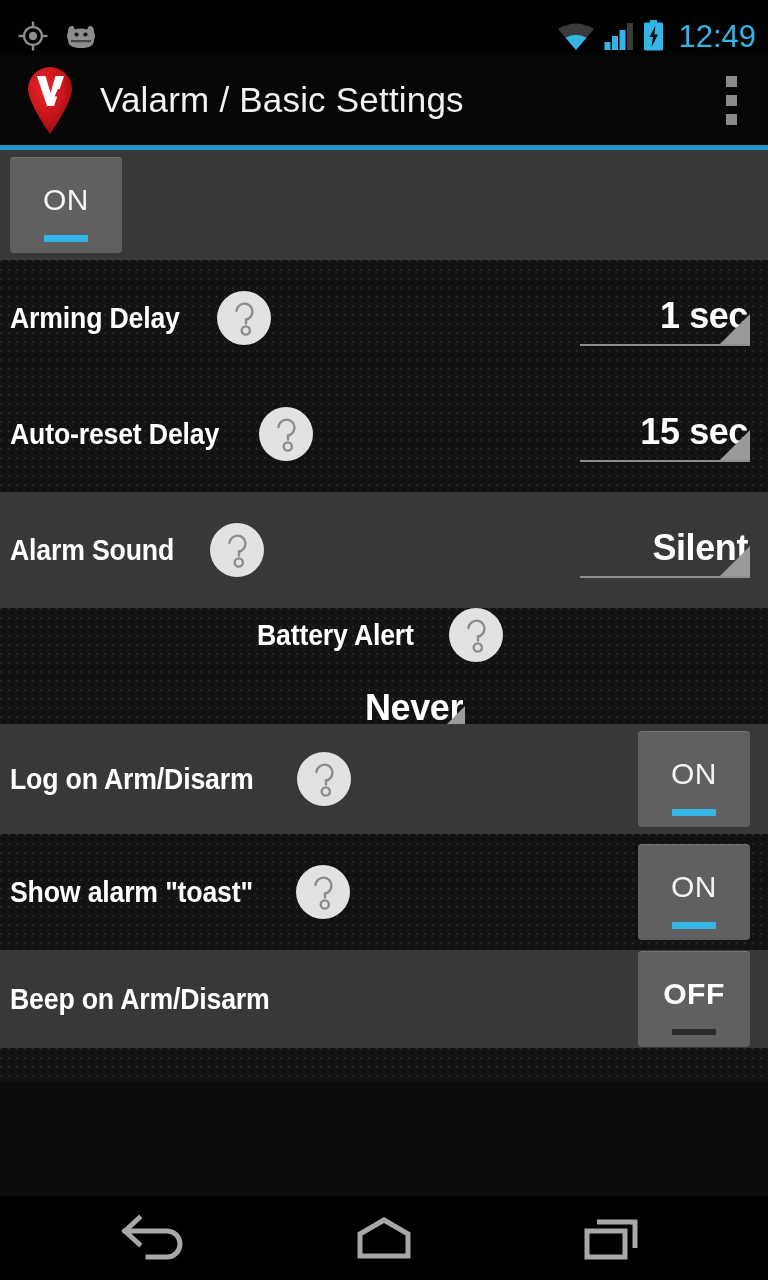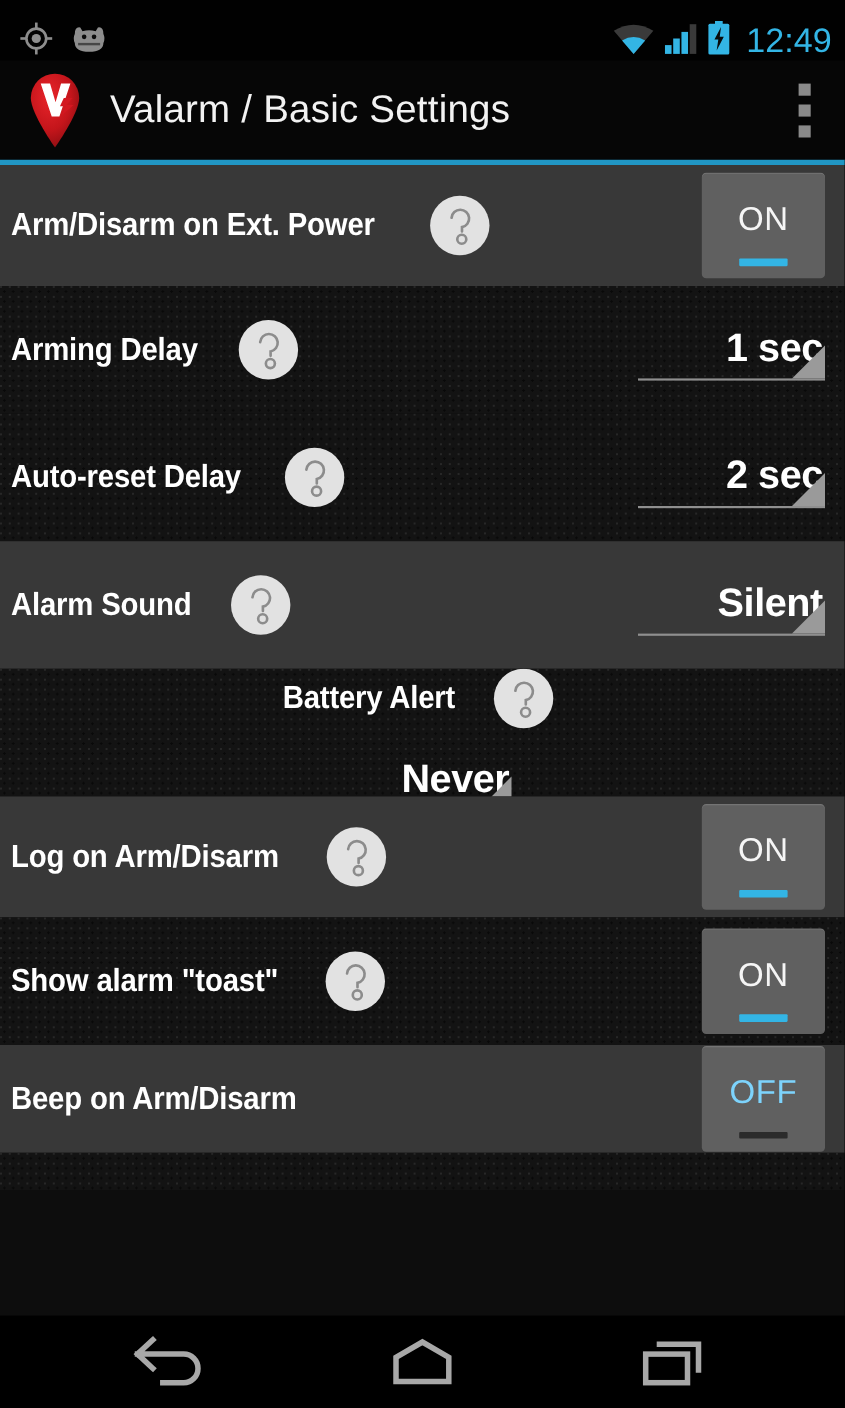--- a/index.html
+++ b/index.html
@@ -144,21 +144,21 @@
   }
   .toggle .tog-bar {
     position:absolute;
     left:50%; transform:translateX(-50%);
     bottom:11px;
     width:44px; height:7px;
     border-radius:1px;
     background:#33b5e5;
   }
   .toggle.off .tog-bar { background:#2b2b2b; height:6px; bottom:12px; }
-  .toggle.off .tog-label { color:#7dd3fc; }
+  .toggle.off .tog-label { color:#ffffff;font-weight:bold; }
 
   
   .spinner {
     position:relative;
     width:170px;
     height:96px;
     display:flex;
     flex-direction:column;
     justify-content:center;
     cursor:pointer;
@@ -274,29 +274,20 @@
   <div id="overflow-menu">
     <i></i>
     <i></i>
     <i></i>
   </div>
 </div>
 <div id="accent-divider"></div>
 
 <div id="settings-list">
     <div class="row light" style="height: 110px;">
-      <div class="row-left">
-        <span class="row-label">Arm/Disarm on Ext. Power</span>
-        <span class="help-icon">
-          <svg width="34" height="40" viewBox="0 0 34 40">
-            <path d="M9.5 13 A8 8 0 1 1 19 21.5 L19 25.5" fill="none" stroke="#8c8c8c" stroke-width="2.4" stroke-linecap="round"></path>
-            <circle cx="18.8" cy="32.5" r="4.1" fill="none" stroke="#8c8c8c" stroke-width="2.4"></circle>
-          </svg>
-        </span>
-      </div>
       <div class="row-right">
         <div class="toggle">
           <span class="tog-label">ON</span>
           <span class="tog-bar"></span>
         </div>
       </div>
     </div>
     <div class="row dark" style="height: 116px;">
       <div class="row-left">
         <span class="row-label">Arming Delay</span>
@@ -320,21 +311,21 @@
         <span class="row-label">Auto-reset Delay</span>
         <span class="help-icon">
           <svg width="34" height="40" viewBox="0 0 34 40">
             <path d="M9.5 13 A8 8 0 1 1 19 21.5 L19 25.5" fill="none" stroke="#8c8c8c" stroke-width="2.4" stroke-linecap="round"></path>
             <circle cx="18.8" cy="32.5" r="4.1" fill="none" stroke="#8c8c8c" stroke-width="2.4"></circle>
           </svg>
         </span>
       </div>
       <div class="row-right">
         <div class="spinner">
-          <div class="spin-value">2 sec</div>
+          <div class="spin-value">15 sec</div>
           <div class="spin-underline"></div>
           <div class="spin-caret"></div>
         </div>
       </div>
     </div>
     <div class="row light" style="height: 116px;">
       <div class="row-left">
         <span class="row-label">Alarm Sound</span>
         <span class="help-icon">
           <svg width="34" height="40" viewBox="0 0 34 40">

